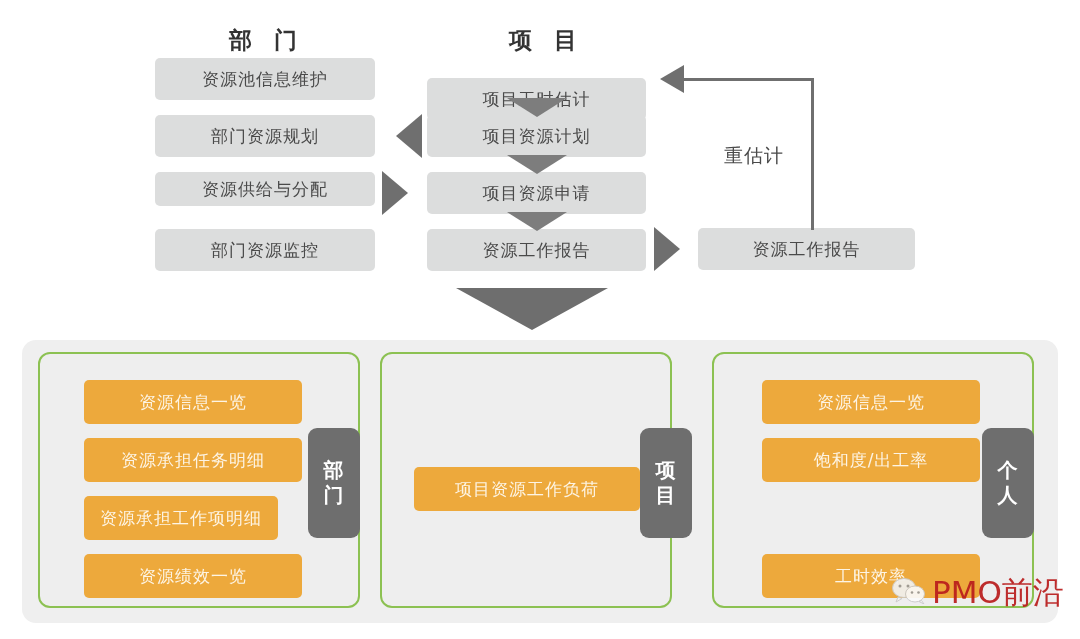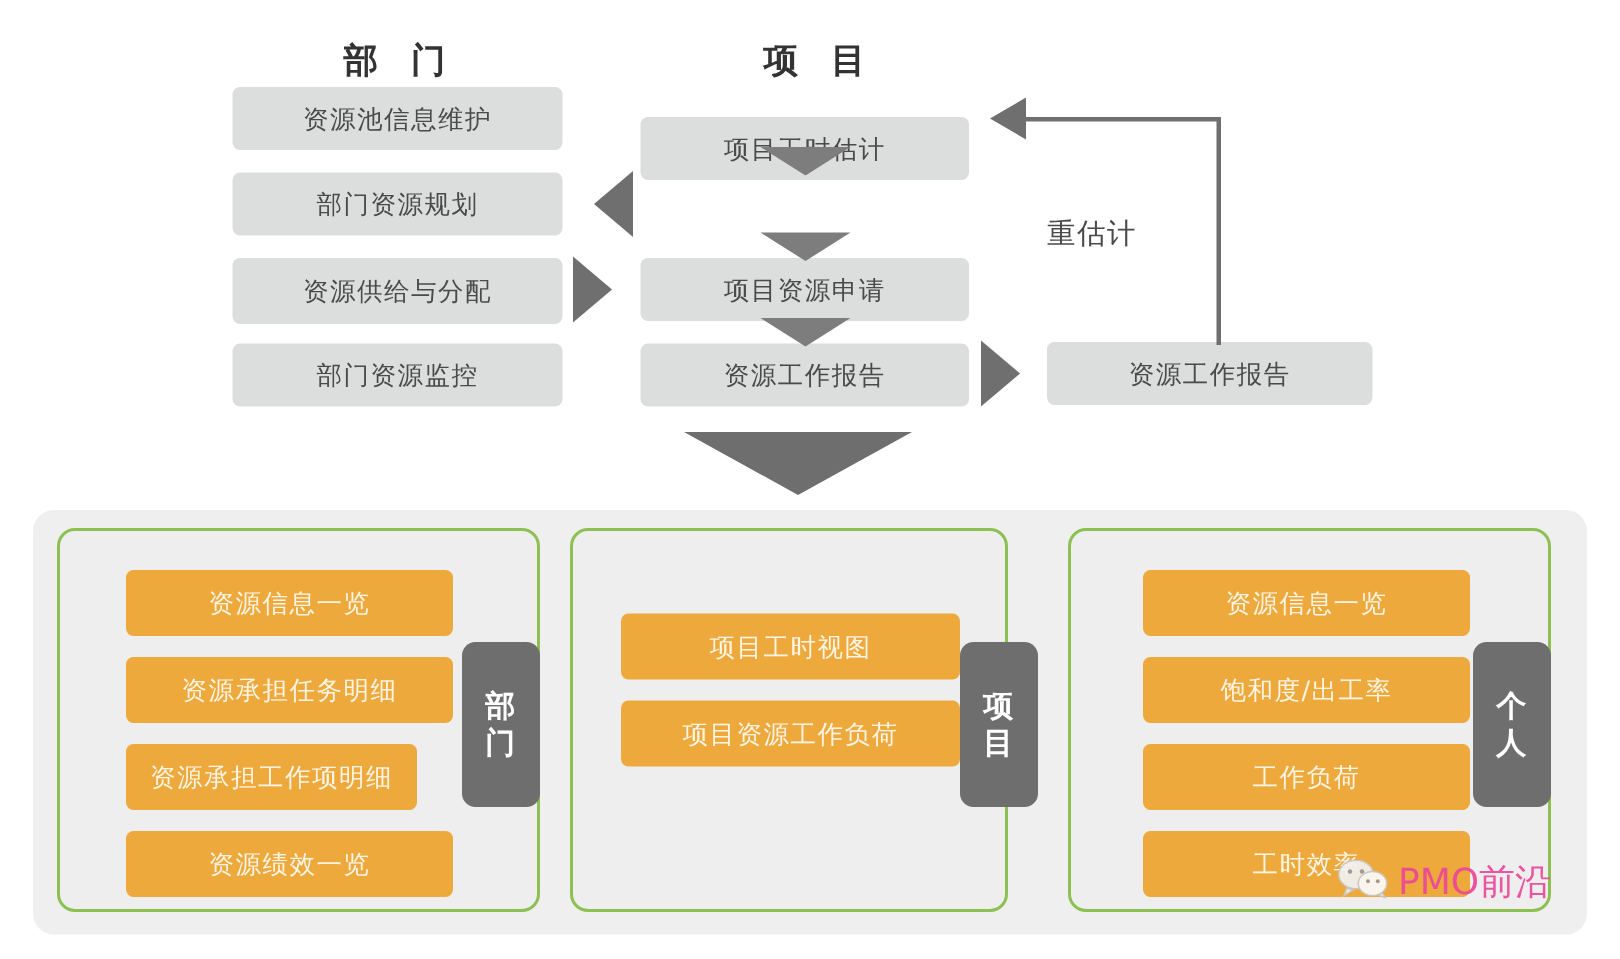--- a/index.html
+++ b/index.html
@@ -146,87 +146,86 @@
 
   
   .watermark {
     position: absolute;
     display: flex;
     align-items: center;
     gap: 6px;
     opacity: 0.92;
   }
   .watermark .wm-text {
-    font-size: 24px;
-    color: #ec4899;
+    font-size: 31px;
+    color: #b91c1c;
     letter-spacing: 0px;
     white-space: nowrap;
   }
 </style>
 </head>
 <body>
 
 <div id="canvas">
 
   <div class="col-header" style="left:188px; top:25px; width:150px;">部 门</div>
   <div class="col-header" style="left:468px; top:25px; width:150px;">项 目</div>
 
   <div class="flow-box" style="left:155px; top:58px; width:220px; height:42px;">资源池信息维护</div>
   <div class="flow-box" style="left:155px; top:115px; width:220px; height:42px;">部门资源规划</div>
-  <div class="flow-box" style="left:155px; top:172px; width:220px; height:44px;">资源供给与分配</div>
+  <div class="flow-box" style="left:155px; top:172px; width:220px; height:34px;">资源供给与分配</div>
   <div class="flow-box" style="left:155px; top:229px; width:220px; height:42px;">部门资源监控</div>
 
   <div class="flow-box" style="left:427px; top:58px; width:219px; height:42px;margin-top:20px;">项目工时估计</div>
+  <div class="flow-box" style="left:427px; top:115px; width:219px; height:42px;">项目资源计划</div>
   <div class="flow-box" style="left:427px; top:172px; width:219px; height:42px;">项目资源申请</div>
   <div class="flow-box" style="left:427px; top:229px; width:219px; height:42px;">资源工作报告</div>
 
   <div class="tri-down" style="left:507px; top:98px;"></div>
   <div class="tri-down" style="left:507px; top:155px;"></div>
   <div class="tri-down" style="left:507px; top:212px;"></div>
 
   <div class="tri-left" style="left:396px; top:114px;"></div>
   <div class="tri-right" style="left:382px; top:171px;"></div>
 
   <div class="tri-right" style="left:654px; top:227px;"></div>
 
   <div class="flow-box" style="left:698px; top:228px; width:217px; height:42px;">资源工作报告</div>
 
   <div class="loop-line-v" style="left:811px; top:78px; width:3px; height:152px;"></div>
   <div class="loop-line-h" style="left:680px; top:78px; width:134px; height:3px;"></div>
   <div class="loop-arrowhead" style="left:660px; top:65px;"></div>
-  <div class="loop-label" style="left:698px; top:143px;font-family:Liberation Mono, monospace;">重估计</div>
+  <div class="loop-label" style="left:724px; top:143px;font-family:Liberation Mono, monospace;">重估计</div>
 
   <div class="big-tri-down" style="left:456px; top:288px;"></div>
 
   <div class="bottom-wrap" style="left:22px; top:340px; width:1036px; height:283px;">
 
     <div class="panel" style="left:16px; top:12px; width:322px; height:256px;">
       <div class="item-box" style="left:44px; top:26px; width:218px; height:44px;">资源信息一览</div>
       <div class="item-box" style="left:44px; top:84px; width:218px; height:44px;">资源承担任务明细</div>
       <div class="item-box" style="left:44px; top:142px; width:194px; height:44px;">资源承担工作项明细</div>
       <div class="item-box" style="left:44px; top:200px; width:218px; height:44px;">资源绩效一览</div>
     </div>
     <div class="panel-tab" style="left:286px; top:88px; width:52px; height:110px;">
       <span>部</span>
       <span>门</span>
     </div>
 
     <div class="panel" style="left:358px; top:12px; width:292px; height:256px;">
-      <div class="item-box" style="left:32px; top:55px; width:226px; height:44px;">项目工时视图</div>
       <div class="item-box" style="left:32px; top:113px; width:226px; height:44px;">项目资源工作负荷</div>
     </div>
     <div class="panel-tab" style="left:618px; top:88px; width:52px; height:110px;">
       <span>项</span>
       <span>目</span>
     </div>
 
     <div class="panel" style="left:690px; top:12px; width:322px; height:256px;">
       <div class="item-box" style="left:48px; top:26px; width:218px; height:44px;">资源信息一览</div>
       <div class="item-box" style="left:48px; top:84px; width:218px; height:44px;">饱和度/出工率</div>
-      <div class="item-box" style="left:48px; top:142px; width:218px; height:44px;">工作负荷</div>
       <div class="item-box" style="left:48px; top:200px; width:218px; height:44px;">工时效率</div>
     </div>
     <div class="panel-tab" style="left:960px; top:88px; width:52px; height:110px;">
       <span>个</span>
       <span>人</span>
     </div>
 
   </div>
 
   <div class="watermark" style="left:892px; top:572px;">

